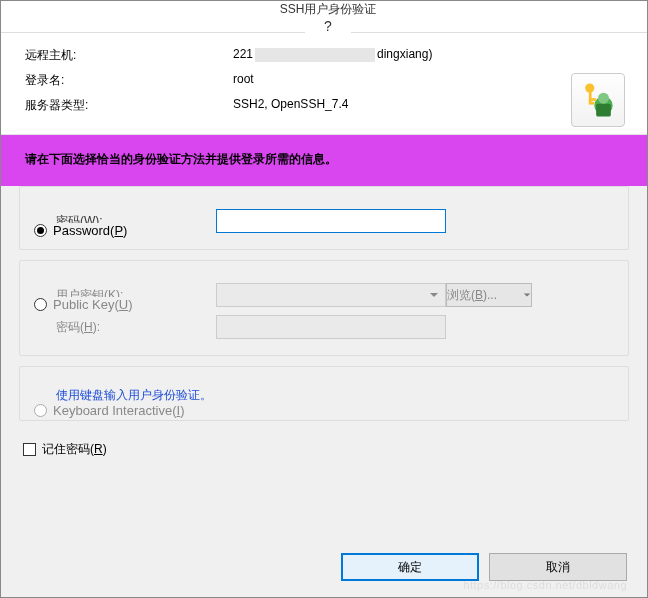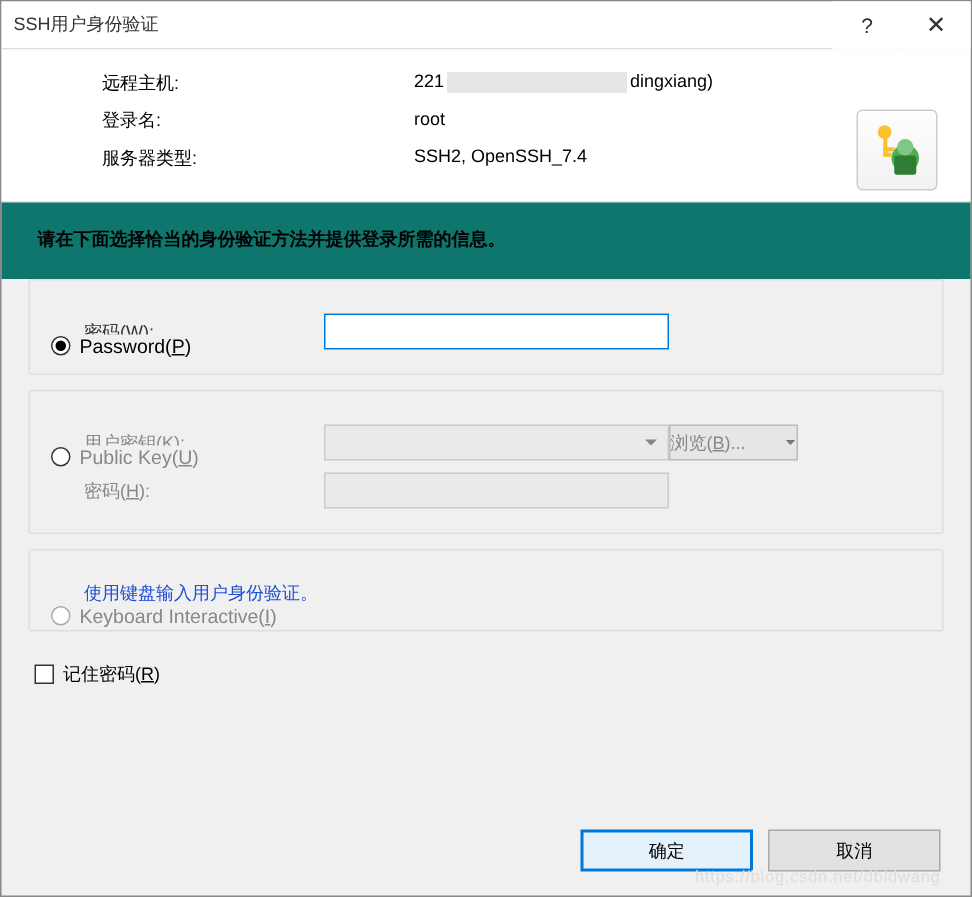--- a/index.html
+++ b/index.html
@@ -5,51 +5,51 @@
   * { box-sizing: border-box; font-family: "Microsoft YaHei", "Segoe UI", sans-serif; }
   body { margin: 0; background: #fff; }
   .window {
     width: 648px; height: 598px;
     border: 1px solid #888; background: #f0f0f0;
     display: flex; flex-direction: column; position: relative;
   }
   .titlebar {
     height: 32px; background: #fff; border-bottom: 1px solid #ddd;
     display: flex; align-items: center; padding-left: 8px;
-    font-size: 12px; color: #333;
+    font-size: 12px; color: #333; flex-direction: column;
   }
   .titlebar-spacer { flex: 1; }
   .titlebar-btn {
     width: 46px; height: 32px; display: flex; align-items: center; justify-content: center;
     font-size: 14px; color: #333; background: #fff;
   }
   .titlebar-btn.close { font-size: 16px; }
 
   .header-info {
     padding: 14px 24px 12px 24px; background: #fff;
     display: flex; align-items: flex-start; position: relative;
   }
   .header-grid { flex: 1; }
   .info-row { display: flex; margin-bottom: 8px; font-size: 12px; }
-  .info-label { width: 208px; color: #000; margin-left: 43px; }
+  .info-label { width: 208px; color: #000; }
   .info-value { font-weight: normal; color: #000; }
   .info-value .obscured {
     display: inline-block; width: 120px; height: 14px;
     background: #e6e6e6; vertical-align: middle; margin: 0 2px;
   }
 
   .header-icon {
     width: 54px; height: 54px; position: absolute; right: 22px; top: 40px;
     border: 1px solid #ccc; border-radius: 4px; background: linear-gradient(#fefefe,#f2f2f2);
     display: flex; align-items: center; justify-content: center;
   }
   .header-icon svg { width: 44px; height: 44px; }
 
   .instr {
-    padding: 16px 12px 18px 24px; background: #0f766e;
+    padding: 16px 12px 18px 24px; background: #d946ef;
     border-top: 1px solid #e3e3e3;
     font-size: 12px; font-weight: bold; color: #000;
   }
 
   .group {
     margin: 0 18px 10px 18px; border: 1px solid #ddd; border-radius: 2px;
     padding: 14px 16px 16px 16px; position: relative;
   }
   .group-legend {
     position: absolute; top: -10px; left: 10px; background: #f0f0f0;
@@ -97,21 +97,21 @@
   }
   .checkbox {
     width: 13px; height: 13px; border: 1px solid #333; background: #fff;
   }
 
   .button-row {
     margin-top: auto; padding: 14px 20px 16px 20px;
     display: flex; justify-content: flex-end; gap: 10px;
   }
   .dlg-btn {
-    width: 115px; height: 28px; font-size: 12px;
+    width: 138px; height: 28px; font-size: 12px;
     display: flex; align-items: center; justify-content: center;
     border: 1px solid #aaa; background: #e1e1e1;
   }
   .dlg-btn.primary { border: 2px solid #0078d7; background: #e5f1fb; }
 
   u { text-decoration: underline; }
 
   .watermark {
     position: absolute; right: 20px; bottom: 6px;
     font-size: 11px; color: #ddd; letter-spacing: 0.5px; pointer-events: none;

